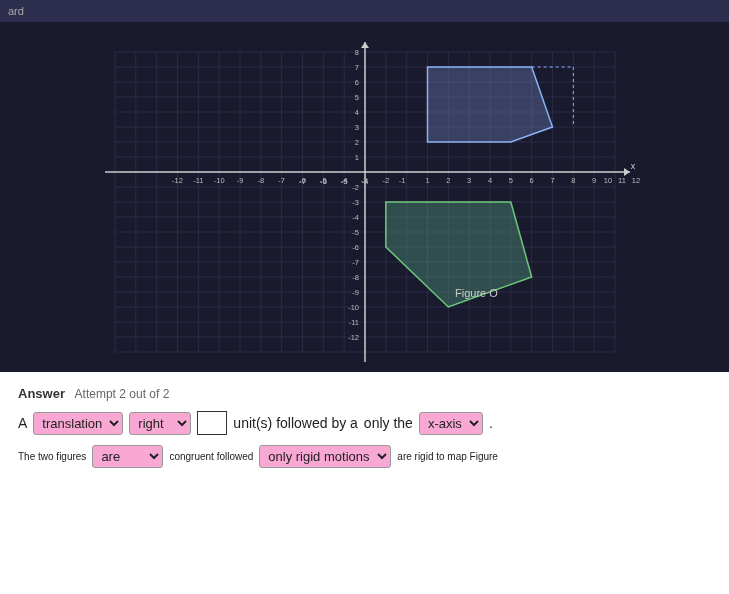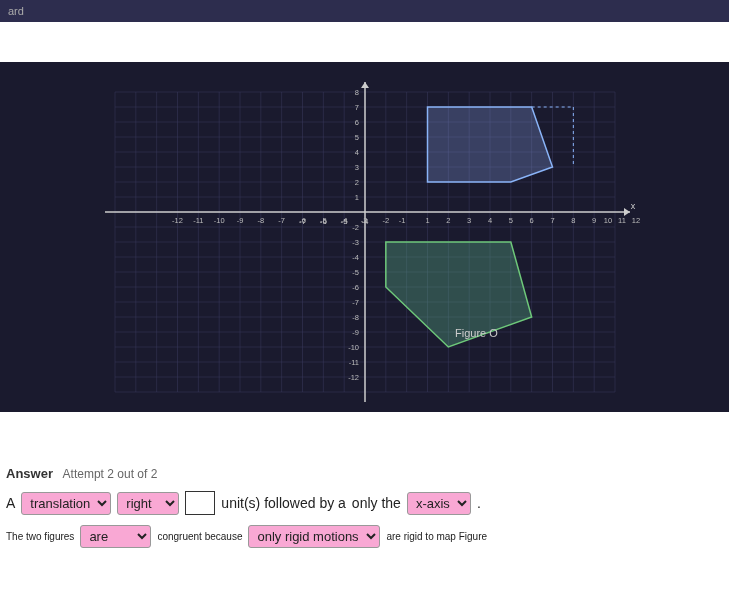--- a/index.html
+++ b/index.html
@@ -10,21 +10,20 @@
       width: 729px;
       min-height: 594px;
       overflow: hidden;
     }
     .main-container {
       background: #fff;
       width: 729px;
       min-height: 594px;
       display: flex;
       flex-direction: column;
-      gap: 40px;
     }
     .top-bar {
       background: #2d2d4e;
       height: 22px;
       display: flex;
       align-items: center;
       padding: 0 8px;
     }
     .top-bar-text {
       color: #aaa;
@@ -40,21 +39,21 @@
       position: relative;
       width: 580px;
       height: 340px;
     }
     svg.graph {
       width: 580px;
       height: 340px;
     }
     .answer-section {
       background: #fff;
-      padding: 14px 18px 10px 6px;
+      padding: 14px 18px 10px 18px;
       flex: 1;
     }
     .answer-label {
       font-size: 13px;
       font-weight: bold;
       color: #333;
       margin-bottom: 10px;
     }
     .attempt-label {
       font-size: 12px;
@@ -285,21 +284,21 @@
     </div>
 
     <div class="second-row">
       <span>The two figures</span>
 
       <select>
         <option>are</option>
         <option>are not</option>
       </select>
 
-      <span>congruent because</span>
+      <span>congruent followed</span>
 
       <select>
         <option>only rigid motions</option>
         <option>non-rigid motions</option>
         <option>dilations</option>
       </select>
 
       <span>are rigid to map Figure</span>
     </div>
   </div>

